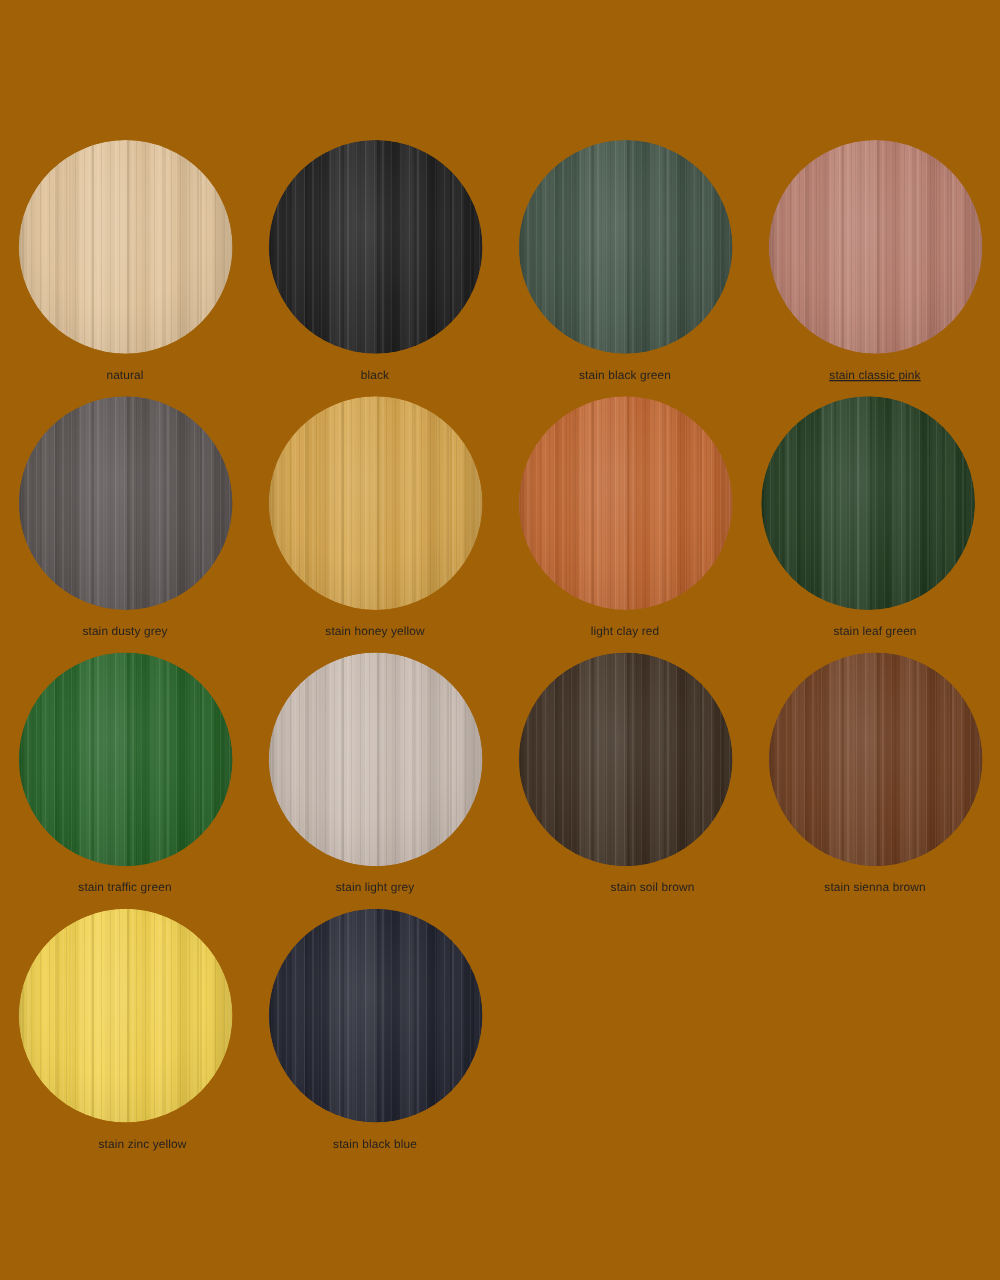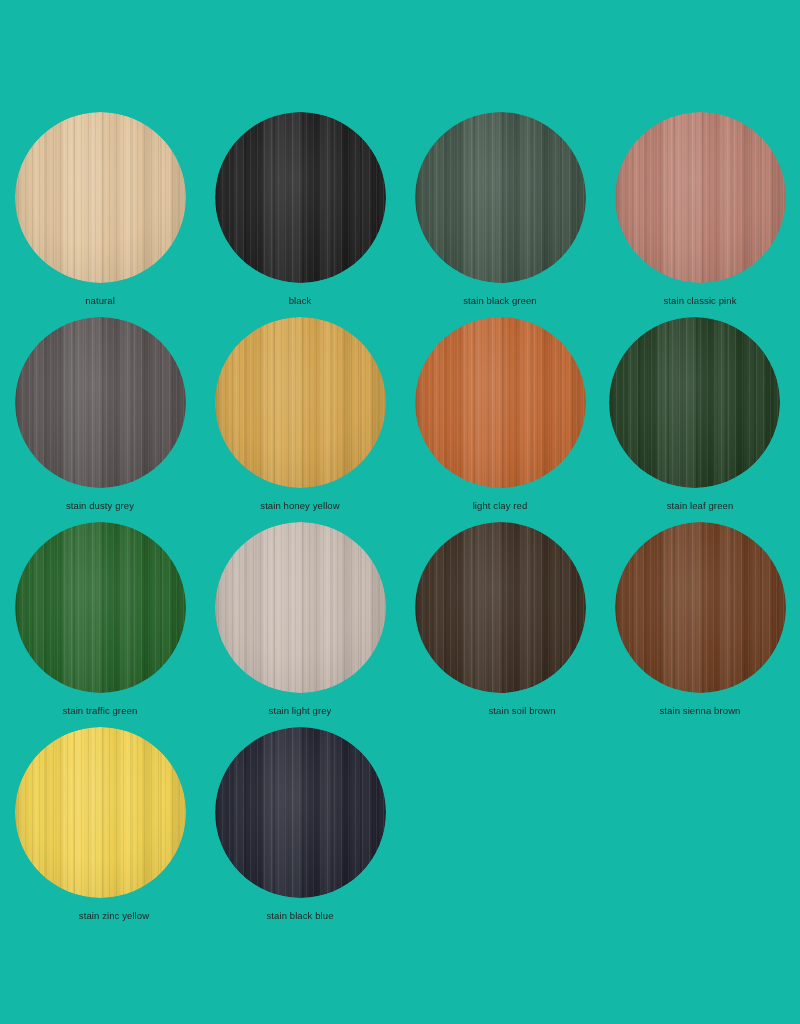--- a/index.html
+++ b/index.html
@@ -11,21 +11,21 @@
     width: 800px;
     height: 1024px;
     font-family: "Liberation Sans", sans-serif;
     overflow: hidden;
   }
 
   .sheet {
     position: relative;
     width: 800px;
     height: 1024px;
-    background: #14b8a6;
+    background: #a16207;
   }
 
   .swatch-grid {
     position: absolute;
     left: 0;
     top: 112px;
     width: 800px;
     display: grid;
     grid-template-columns: repeat(4, 200px);
     column-gap: 0px;
@@ -178,21 +178,21 @@
         </div>
         <div class="swatch-label" style="color: rgb(35, 31, 32);">stain black green</div>
       </div>
       <div class="swatch-cell">
         <div class="disc">
           <div class="disc-base" style="background: rgb(184, 124, 109);"></div>
           <div class="disc-bands"></div>
           <div class="disc-grain"></div>
           <div class="disc-shade"></div>
         </div>
-        <div class="swatch-label" style="color: rgb(35, 31, 32);">stain classic pink</div>
+        <div class="swatch-label" style="color: rgb(35, 31, 32); text-decoration: underline;">stain classic pink</div>
       </div>
       <div class="swatch-cell">
         <div class="disc">
           <div class="disc-base" style="background: rgb(86, 80, 79);"></div>
           <div class="disc-bands"></div>
           <div class="disc-grain"></div>
           <div class="disc-shade"></div>
         </div>
         <div class="swatch-label" style="color: rgb(35, 31, 32);">stain dusty grey</div>
       </div>

